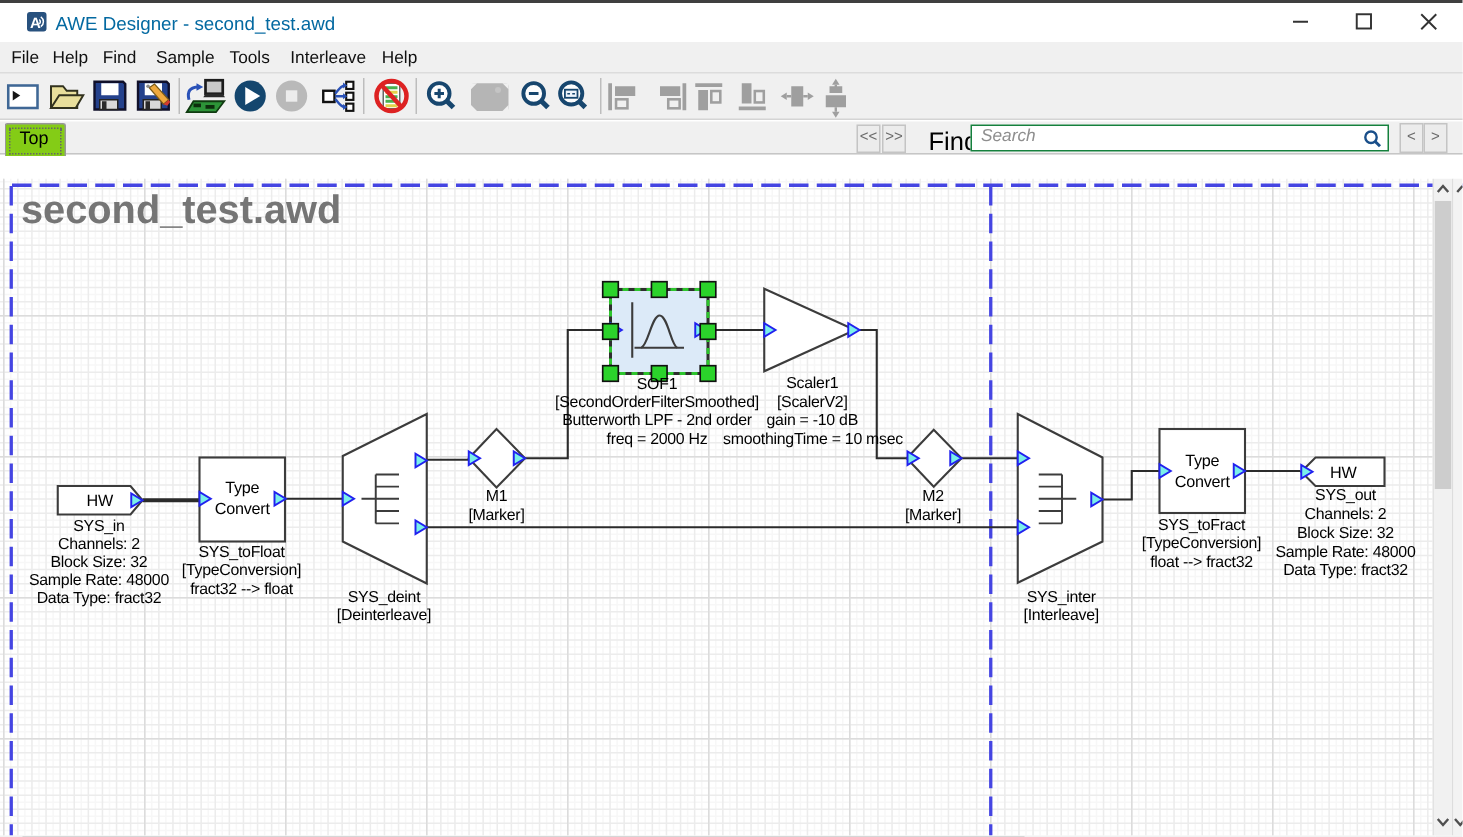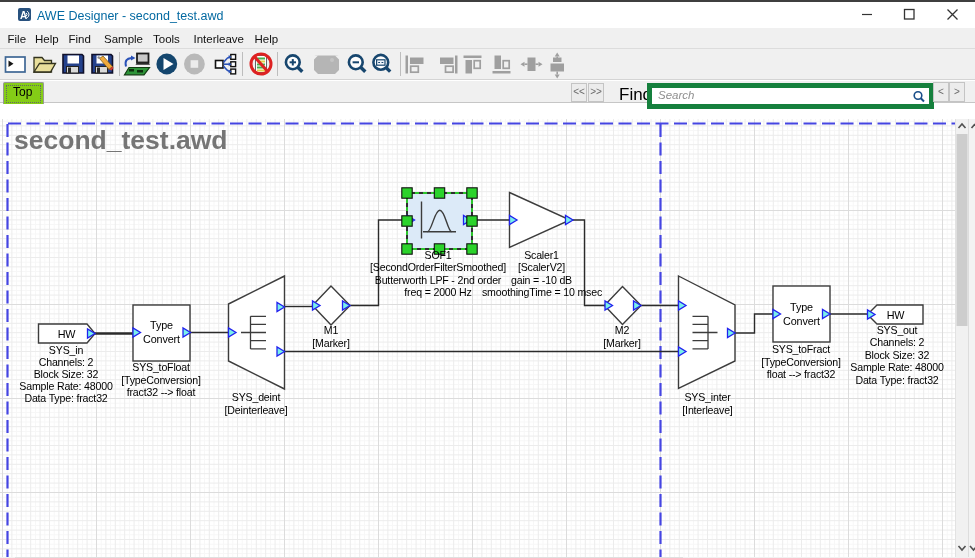--- a/index.html
+++ b/index.html
@@ -12,21 +12,21 @@
   #menubar{position:absolute;left:0;top:28px;width:975px;height:21px;background:#f0f0f0;font-size:11.5px;color:#111;}
   .mi{position:absolute;top:5px;}
   #toolbar{position:absolute;left:0;top:48px;width:975px;height:32px;background:#f0f0f0;border-top:1px solid #dcdcdc;border-bottom:1px solid #d4d4d4;box-sizing:border-box;}
   #findbar{position:absolute;left:0;top:81px;width:975px;height:22px;background:#f0f0f0;}
   #findbar .bord{border-bottom:1px solid #c6c6c6;position:absolute;left:0;top:21px;width:975px;height:0;}
   #tab{position:absolute;left:3px;top:1px;width:39px;height:21px;background:#84cc16;border:1px solid #989898;border-bottom:none;border-radius:2px 2px 0 0;}
   #tab .dot{position:absolute;left:2px;top:2px;right:2px;bottom:1px;border:1px dotted #666;}
   #tab .t{position:absolute;left:9px;top:2px;font-size:12px;color:#000;}
   .nav{position:absolute;top:2px;width:14px;height:17px;background:#ececec;border:1px solid #c4c4c4;color:#6b6b6b;font-size:10px;text-align:center;line-height:16px;}
   #findlbl{position:absolute;left:619px;top:4px;font-size:17px;color:#000;}
-  #findbox{position:absolute;left:647px;top:2px;width:277px;height:16px;background:#fff;border:5px solid #15803d;}
+  #findbox{position:absolute;left:647px;top:2px;width:277px;height:16px;background:#fff;border:1px solid #15803d;}
   #findbox .ph{position:absolute;left:6px;top:1px;font-size:11.5px;font-style:italic;color:#8e8e8e;}
   #canvas{position:absolute;left:0;top:103px;width:844px;height:455px;margin-top:16px;}
 </style>
 </head>
 <body>
 <div id="win">
   <div id="topstrip"></div>
   <div id="titlebar">
     <svg class="abs" style="left:0;top:0" width="975" height="26" viewBox="0 0 975 26">
       <rect x="18" y="6" width="13" height="13" rx="2" fill="#28517e"></rect>

